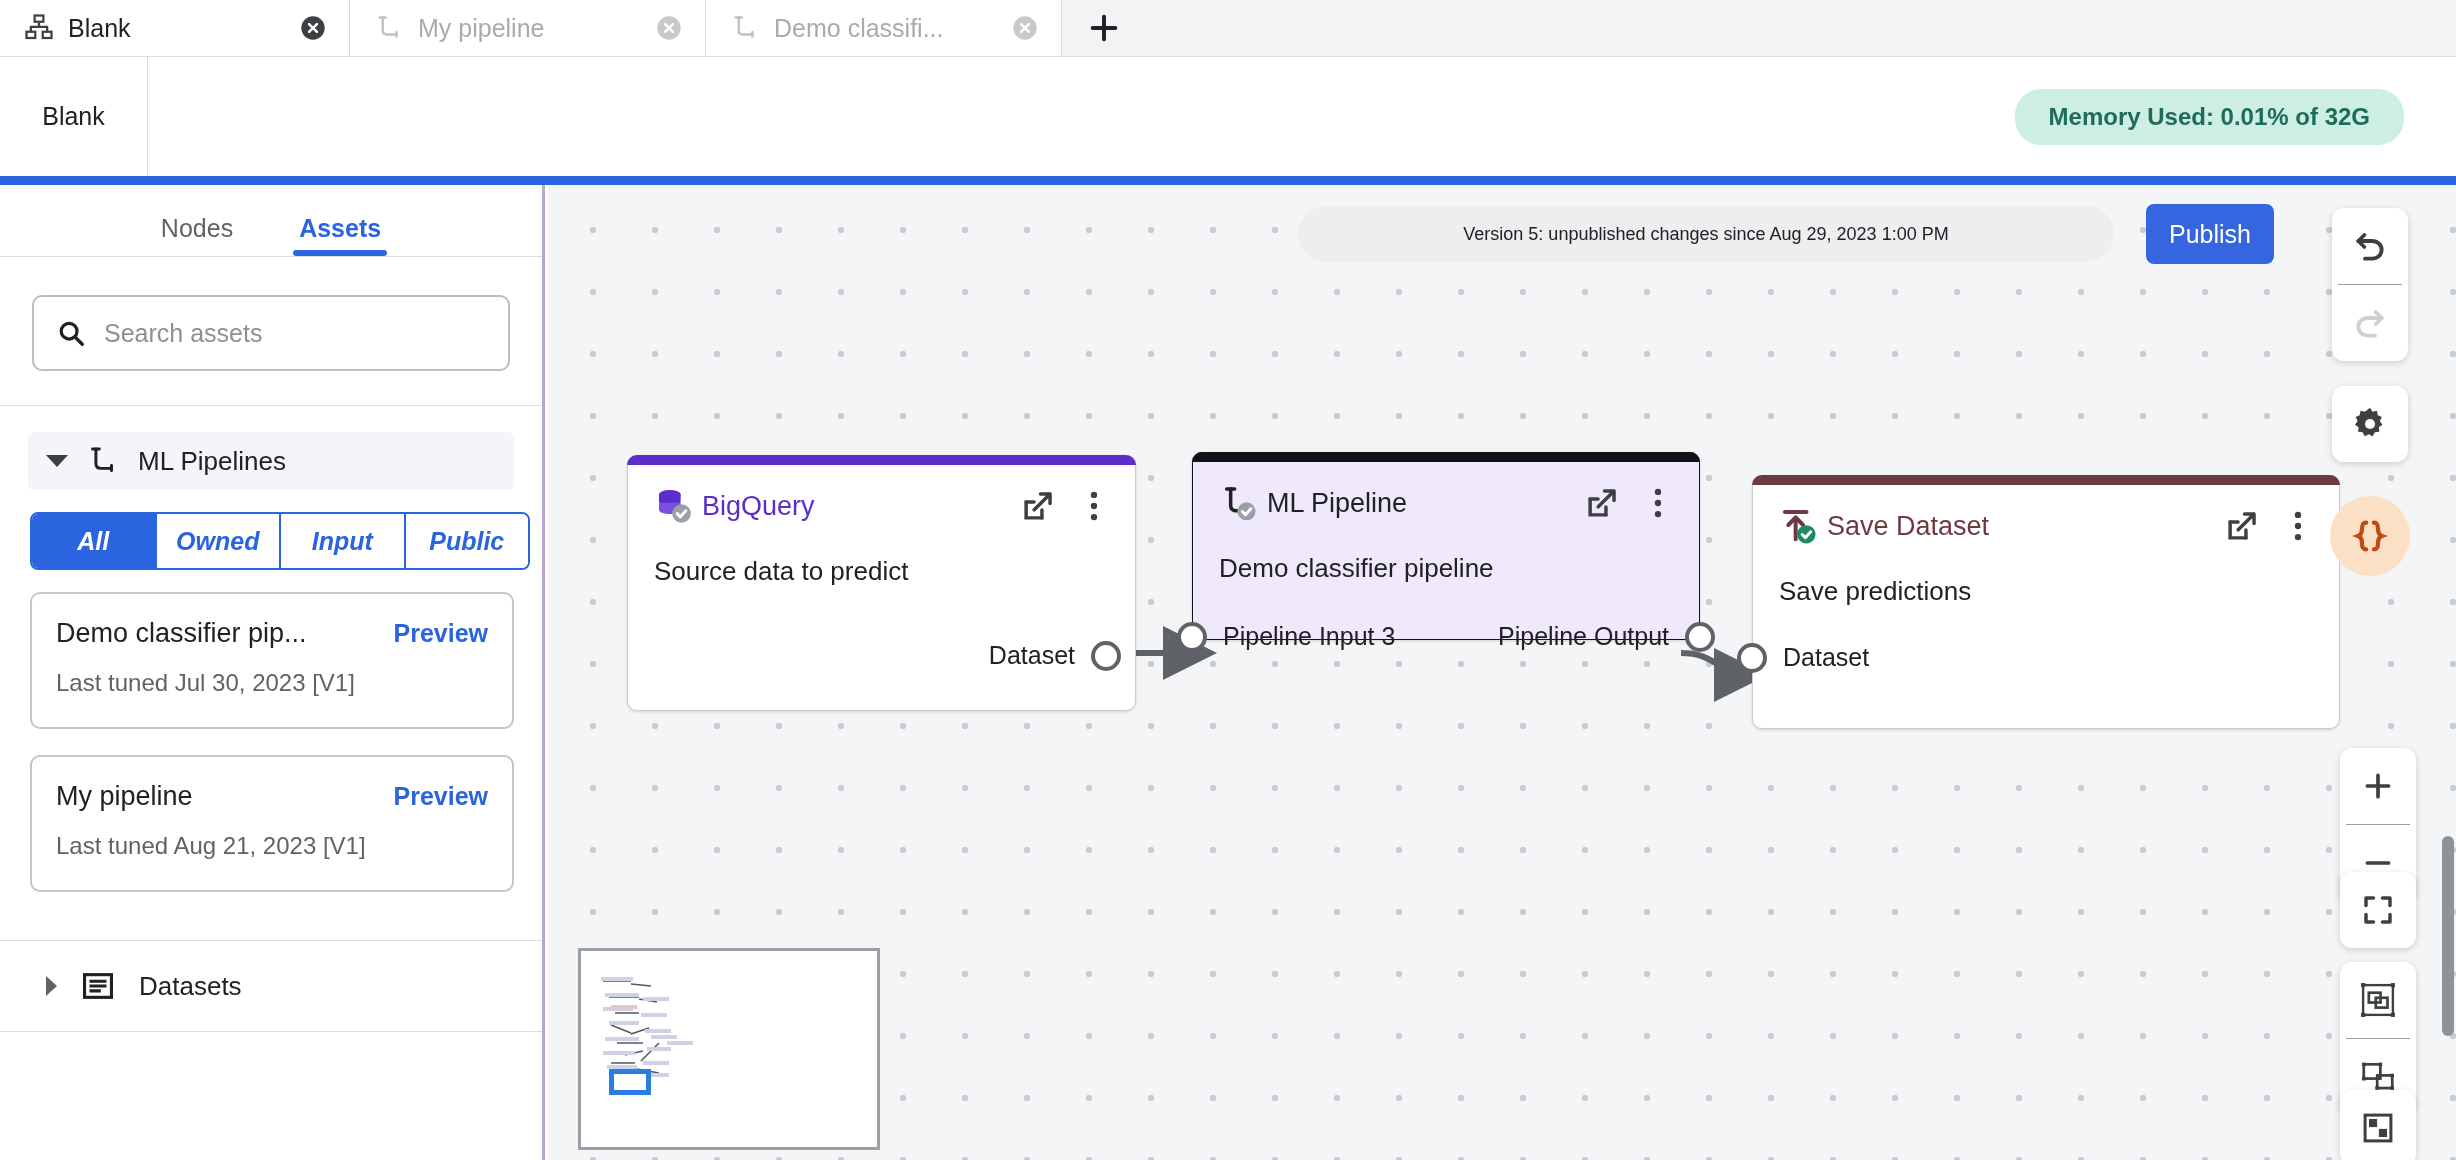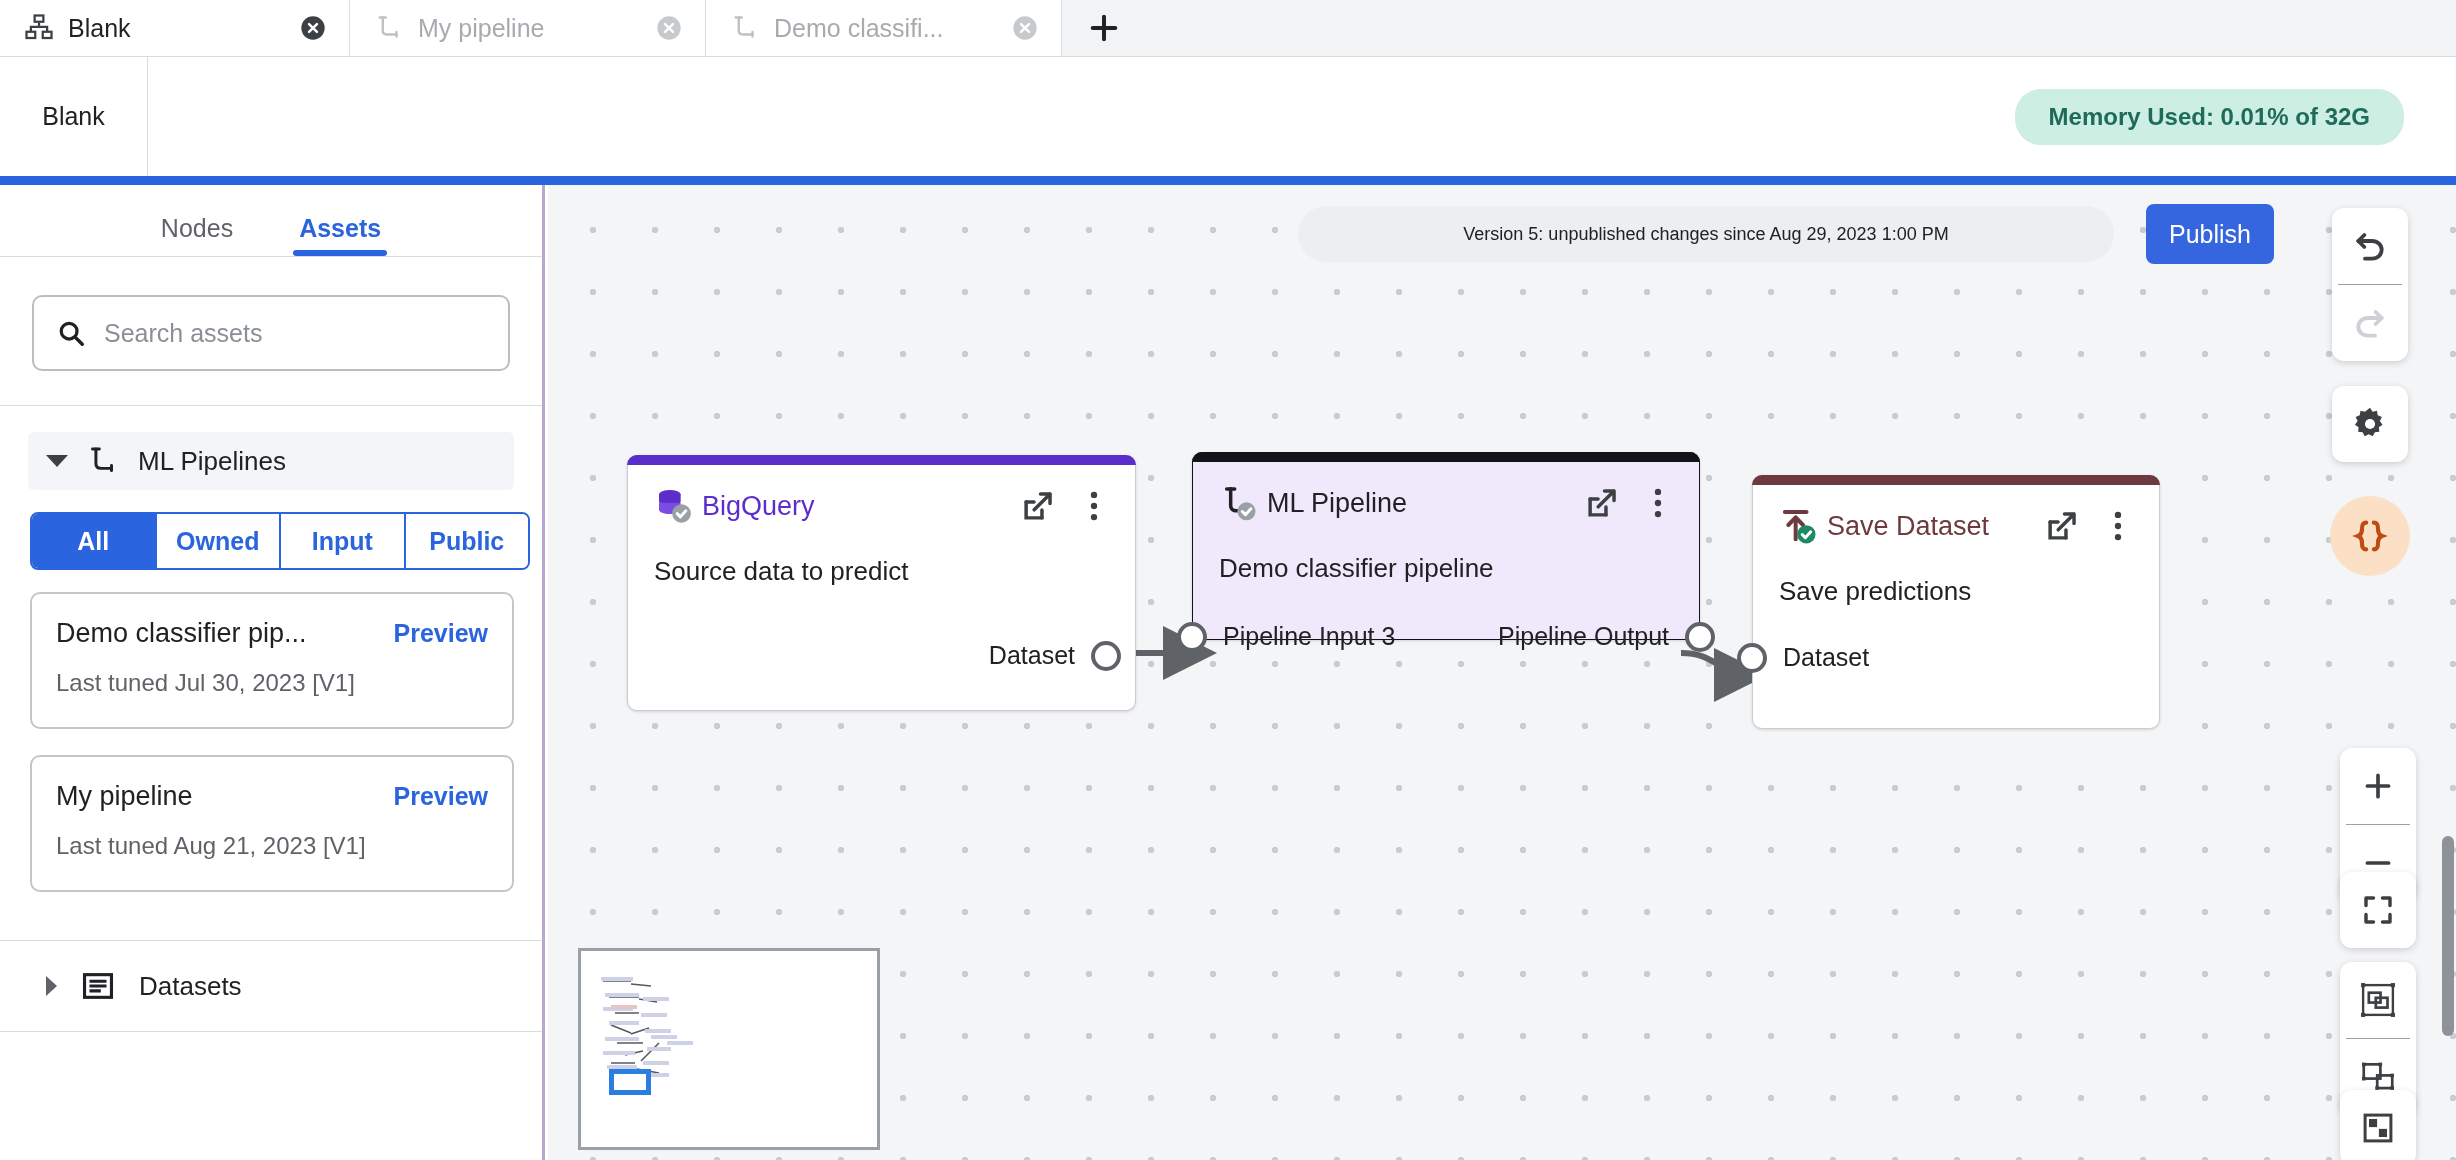--- a/index.html
+++ b/index.html
@@ -96,21 +96,21 @@
     margin: 26px 28px 0 28px; height: 58px; background: #f4f5f8;
     border-radius: 6px; display: flex; align-items: center; gap: 18px;
     padding-left: 18px;
   }
   .caret { width: 0; height: 0; flex: 0 0 auto; }
   .caret.down { border-left: 11px solid transparent; border-right: 11px solid transparent; border-top: 12px solid #3c4043; }
   .caret.right { border-top: 10px solid transparent; border-bottom: 10px solid transparent; border-left: 11px solid #5f6368; }
   .group-icon { width: 34px; height: 34px; flex: 0 0 34px; }
   .group-label { font-size: 26px; color: #202124; }
 
-  .seg-wrap { padding: 22px 12px 0 30px; }
+  .seg-wrap { padding: 22px 12px 0 30px; font-style: italic; }
   .segmented {
     display: flex; border: 2px solid #2a64de; border-radius: 8px; overflow: hidden;
     height: 58px;
   }
   .seg {
     flex: 1 1 0; display: flex; align-items: center; justify-content: center;
     font-size: 25px; color: #2a64de; font-weight: 700; background: #ffffff;
     border-right: 2px solid #2a64de;
   }
   .seg:last-child { border-right: 0; }
@@ -192,21 +192,21 @@
 
   
   #node-mlpipeline {
     left: 1192px; top: 452px; width: 508px; height: 188px;
     background: #f0e9fb; border-color: #111316;
   }
   #node-mlpipeline .node-accent { background: #111316; }
   #node-mlpipeline .node-type-label { color: #202124; }
 
   
-  #node-savedataset { left: 1752px; top: 475px; width: 408px; height: 254px; }
+  #node-savedataset { left: 1752px; top: 475px; width: 588px; height: 254px; }
   #node-savedataset .node-accent { background: #6e3a3f; }
   #node-savedataset .node-type-label { color: #6e3a3f; }
 
   
   .edges { position: absolute; inset: 0; pointer-events: none; }
 
   
   .tb-group {
     position: absolute; background: #ffffff; border-radius: 12px;
     box-shadow: 0 2px 7px rgba(0,0,0,.16);

